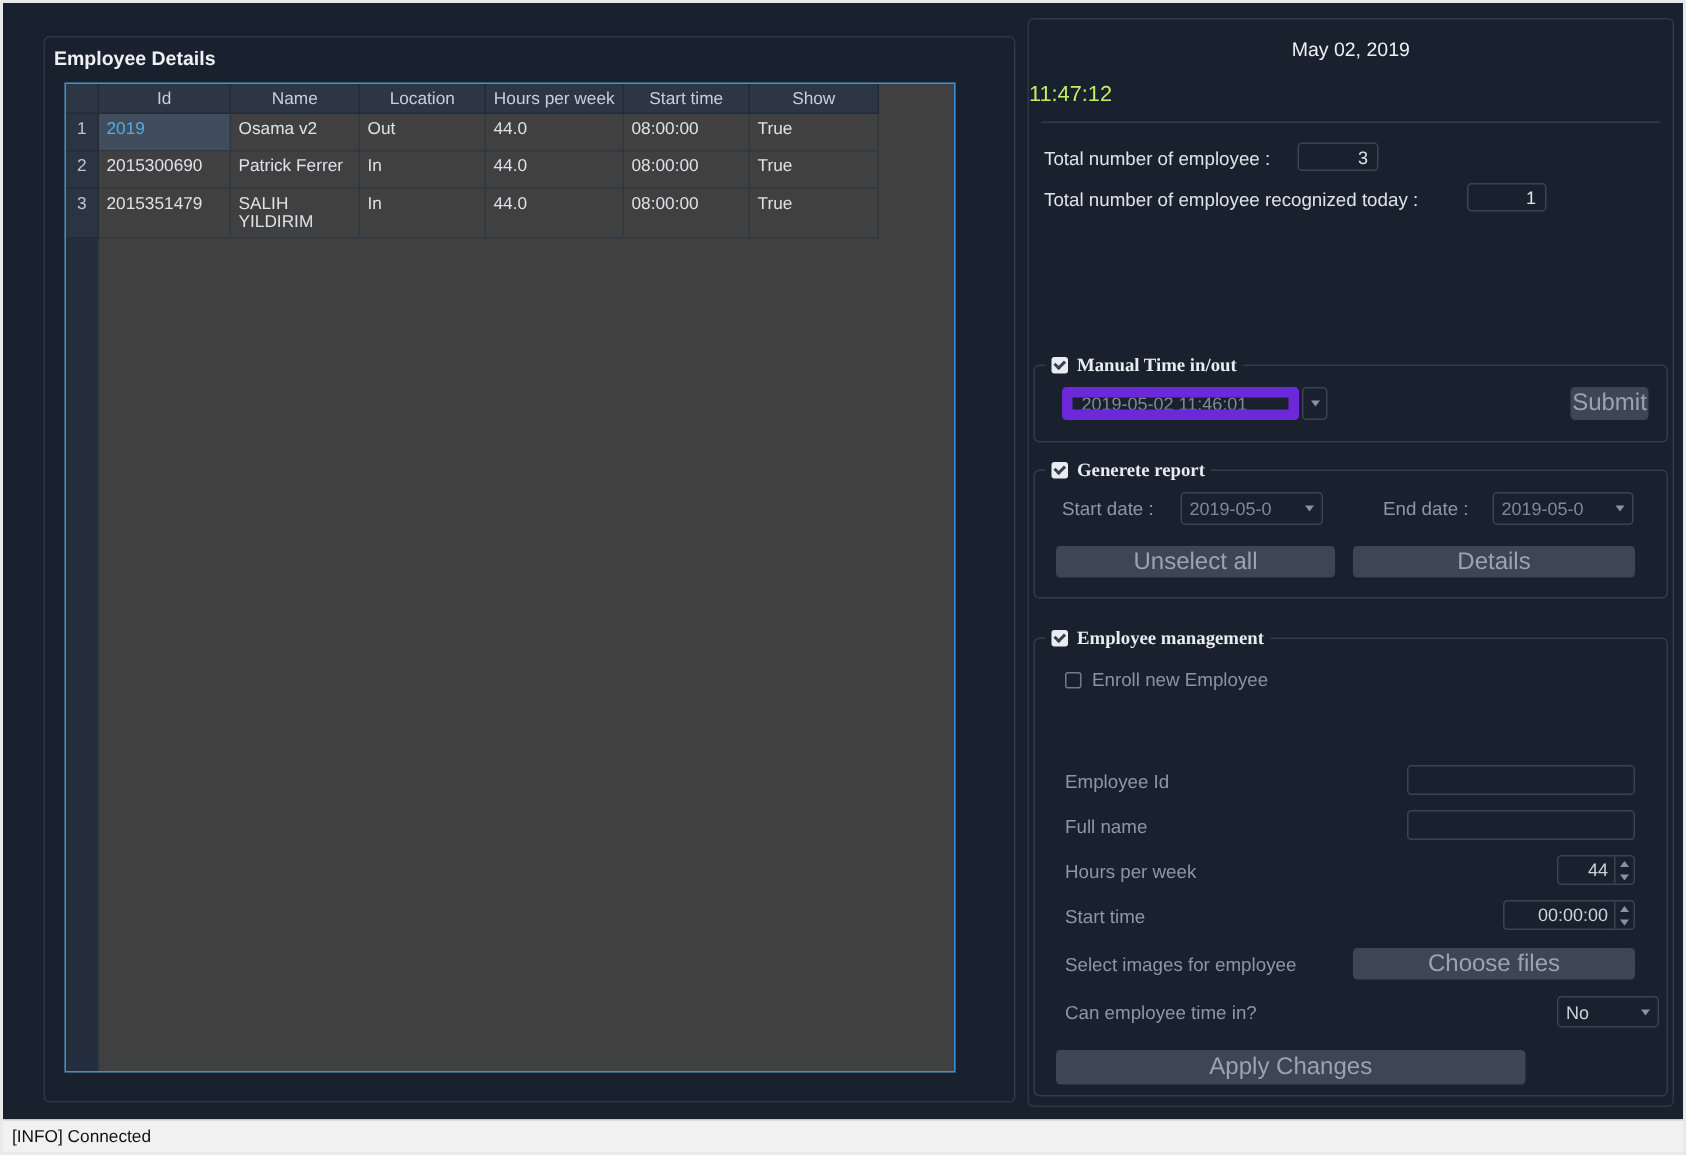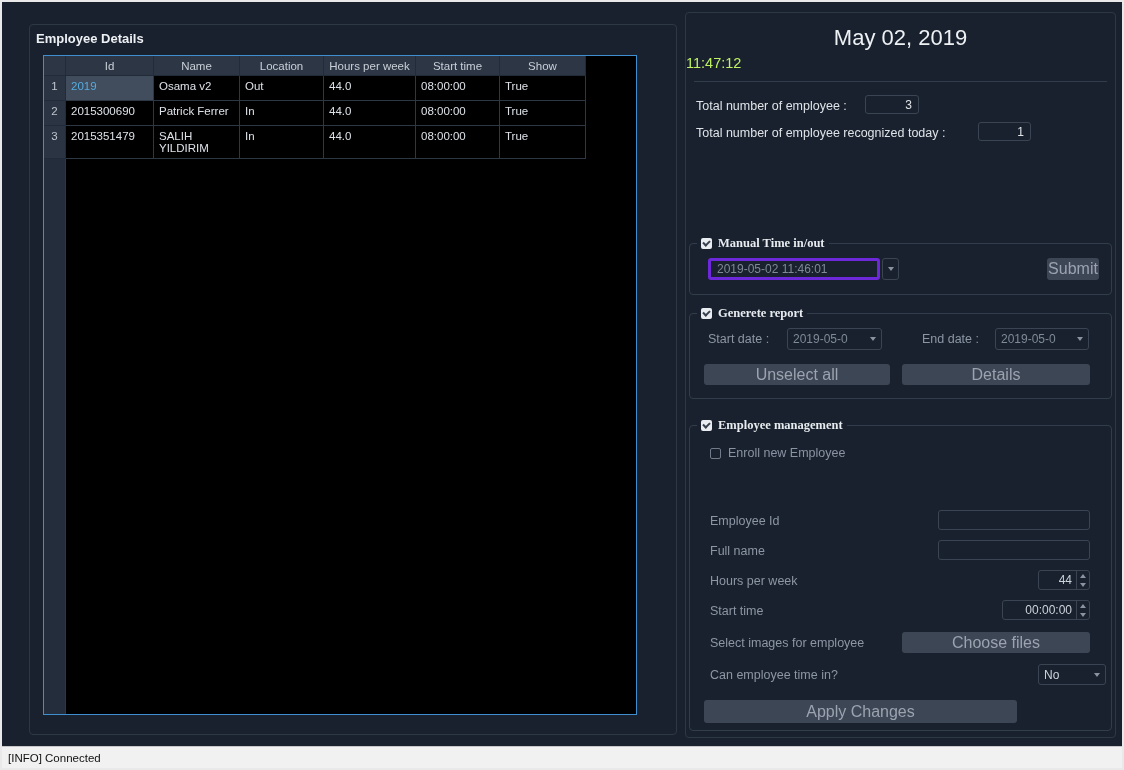--- a/index.html
+++ b/index.html
@@ -20,21 +20,21 @@
   .panel-left {
     position: absolute; left: 27px; top: 22px; width: 648px; height: 711px;
     border: 1px solid #2e3844; border-radius: 4px;
   }
   .panel-left-title {
     position: absolute; left: 6px; top: 6px;
     font-size: 13px; font-weight: bold; color: #eef1f4;
   }
   .tablewidget {
     position: absolute; left: 13px; top: 30px; width: 594px; height: 660px;
-    border: 1px solid #3f8ed0; background: #000000; overflow: hidden;
+    border: 1px solid #3f8ed0; background: #404040; overflow: hidden;
   }
   .vstrip {
     position: absolute; left: 0; top: 0; bottom: 0; width: 22px;
     background: #232d3b; border-right: 1px solid #2e3845;
   }
   .thead { position: relative; display: flex; height: 20px; }
   .th {
     background: #2c3645; color: #c9cfd8; font-size: 11.5px;
     display: flex; align-items: center; justify-content: center;
     border-right: 1px solid #222c39; border-bottom: 1px solid #222c39;
@@ -59,21 +59,21 @@
   .w-hrs  { width: 92px; flex: none; }
   .w-st   { width: 84px; flex: none; }
   .w-show { width: 86px; flex: none; }
 
   
   .panel-right {
     position: absolute; left: 683px; top: 10px; width: 431px; height: 726px;
     border: 1px solid #2e3844; border-radius: 4px;
   }
   .rp-date { position: absolute; left: 0; right: 0; top: 12px; text-align: center;
-             color: #eef1f4; font-size: 22px; }
+             color: #eef1f4; font-size: 13px; }
   .rp-time { position: absolute; left: 0; right: 0; top: 42px; text-align: left;
              color: #bef264; font-size: 14.5px; }
   .rp-divider { position: absolute; left: 8px; right: 8px; top: 68px; height: 1px; background: #323d4b; }
 
   .lbl { color: #dfe3e8; font-size: 12.5px; position: absolute; white-space: nowrap; }
   .glbl { color: #8d96a4; font-size: 12.5px; position: absolute; white-space: nowrap; }
 
   .mini-input {
     position: absolute; background: transparent; border: 1px solid #3a4452;
     border-radius: 3px; color: #dfe3e8; font-size: 12px; text-align: right;
@@ -109,21 +109,21 @@
     border: 1px solid #3a4452; border-radius: 3px; padding: 0 5px;
     color: #7f8997; font-size: 12px;
   }
   .tri-down { width: 0; height: 0; border-left: 3.5px solid transparent;
               border-right: 3.5px solid transparent; border-top: 4.5px solid #8a93a2; }
   .tri-up   { width: 0; height: 0; border-left: 3.5px solid transparent;
               border-right: 3.5px solid transparent; border-bottom: 4.5px solid #8a93a2; }
 
   .dtwrap { position: absolute; display: flex; gap: 2px; }
   .dtfield {
-    width: 172px; height: 22px; border: 3px solid #6d28d9; border-radius: 3px;
+    width: 158px; height: 22px; border: 7px solid #6d28d9; border-radius: 3px;
     color: #7f8997; font-size: 12px; display: flex; align-items: center; padding: 0 6px;
     white-space: nowrap; overflow: hidden;
   }
   .dtbtn { width: 17px; height: 22px; border: 1px solid #3a4452; border-radius: 3px;
            display: flex; align-items: center; justify-content: center; }
 
   .spin {
     position: absolute; display: flex; border: 1px solid #3a4452; border-radius: 3px;
     color: #cdd3db; font-size: 12px; overflow: hidden;
   }

